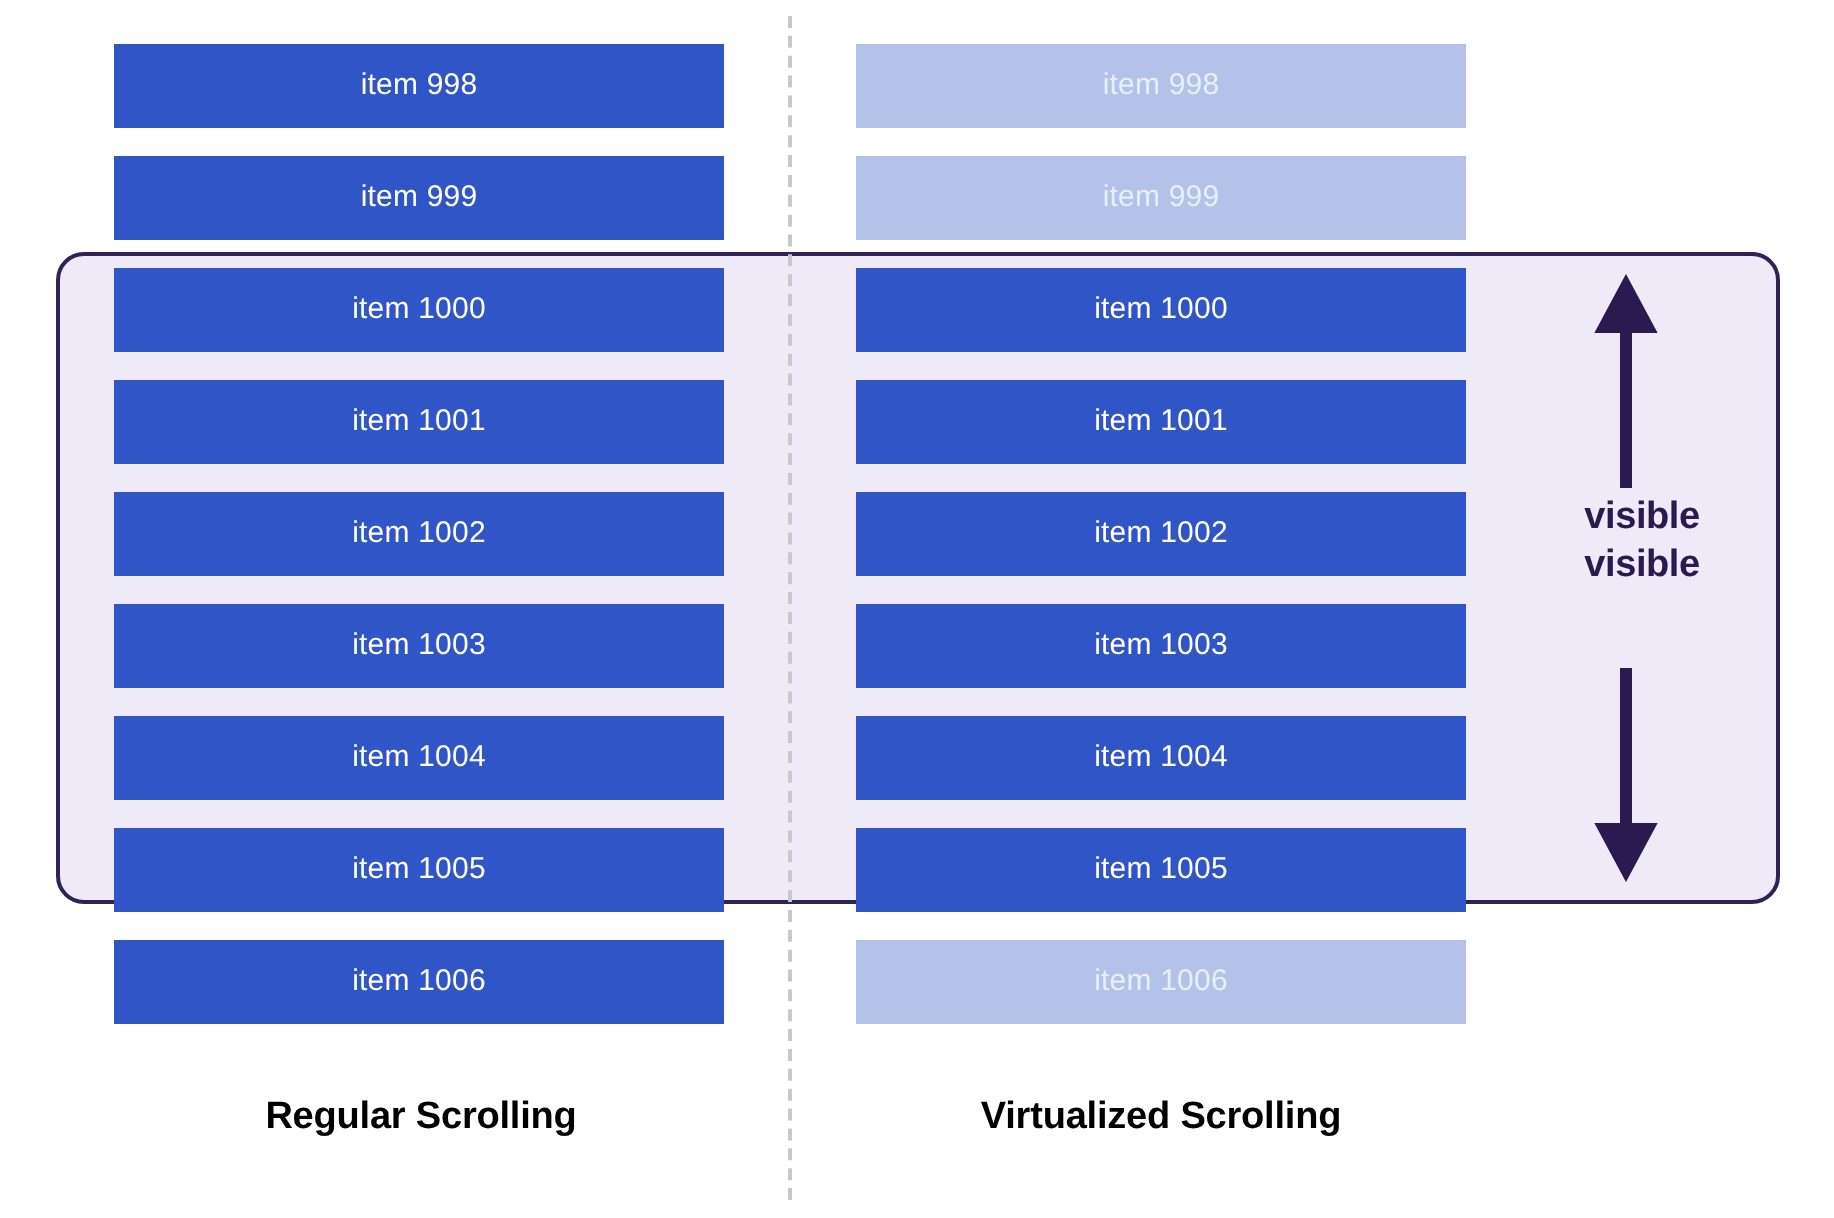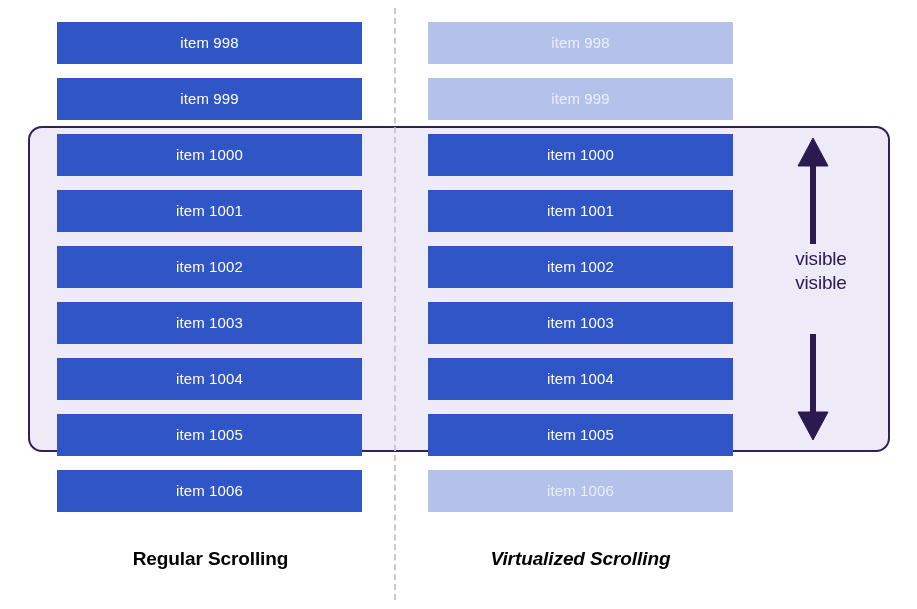--- a/index.html
+++ b/index.html
@@ -93,40 +93,40 @@
     width: 138px;
     height: 326px;
   }
   .legend-label {
     position: absolute;
     left: 0;
     top: 121px;
     width: 138px;
     text-align: center;
     font-size: 19px;
-    font-weight: normal;
+    font-weight: bold;
     line-height: 24px;
     color: #2a1a50;
     letter-spacing: -0.2px;
   }
 
   
   .caption {
     position: absolute;
     top: 548px;
     width: 305px;
     text-align: center;
     font-size: 19px;
     font-weight: bold;
     color: #000000;
     letter-spacing: -0.1px;
     z-index: 3;
   }
   .caption.left  { left: 58px; }
-  .caption.right { left: 428px; font-style: italic; }
+  .caption.right { left: 428px; }
 </style>
 </head>
 <body>
 
 <div id="stage">
 
   <div class="viewport-box"></div>
 
   <div class="divider"></div>
 

